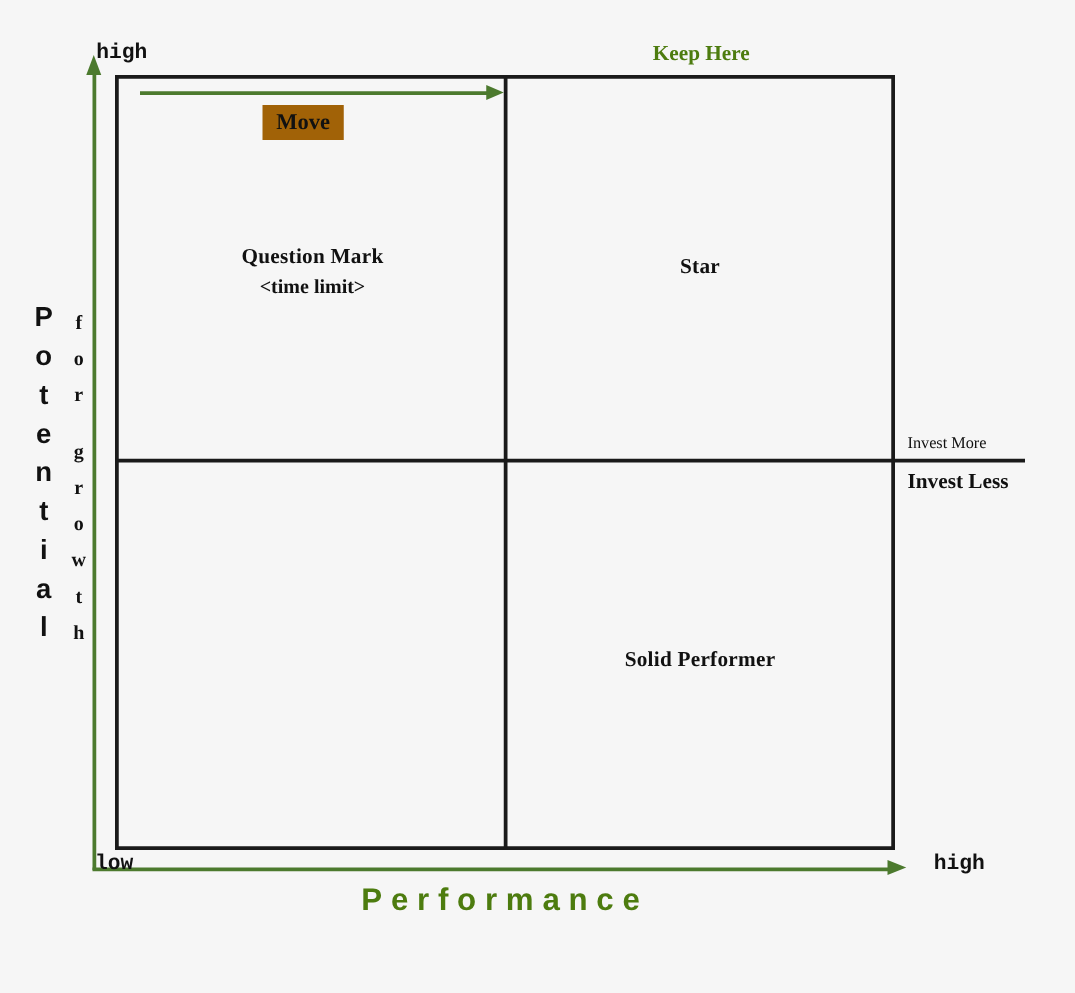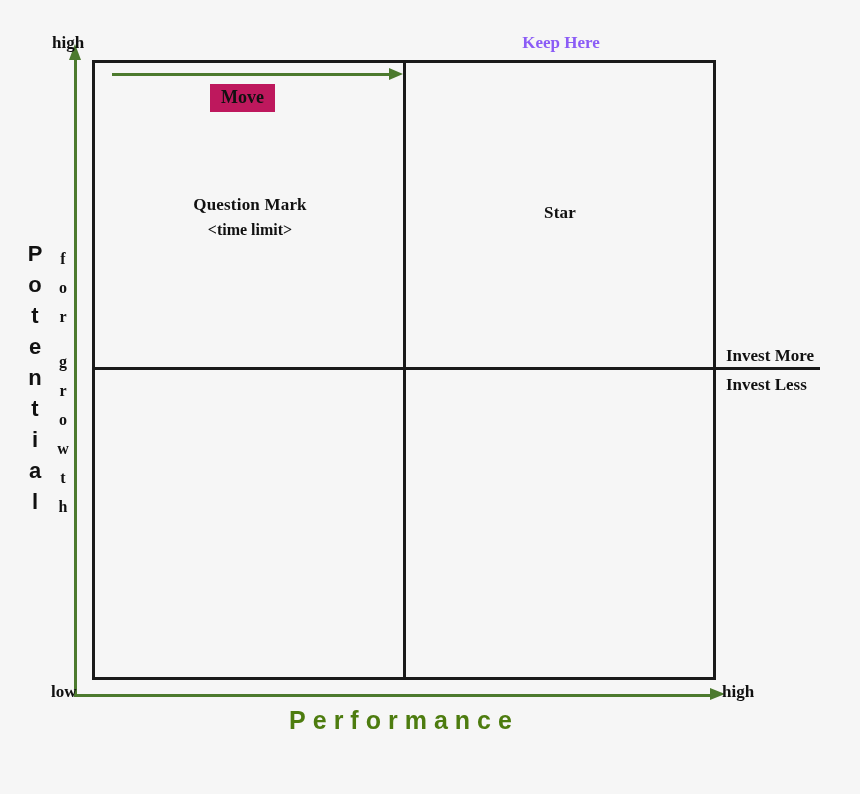--- a/index.html
+++ b/index.html
@@ -130,67 +130,68 @@
     border-top: 6px solid transparent;
     border-bottom: 6px solid transparent;
     border-left: 14px solid #4c7a2e;
   }
 
   
   #label-move {
     position: absolute;
     left: 210px;
     top: 84px;
-    background: #be185d;
+    background: #a16207;
     padding: 3px 11px 4px 11px;
     font-family: "Liberation Serif", serif;
     font-weight: bold;
     font-size: 18px;
     color: #111;
   }
   #label-keep-here {
     position: absolute;
     left: 461px;
     top: 33px;
     width: 200px;
     text-align: center;
     font-family: "Liberation Serif", serif;
     font-weight: bold;
     font-size: 17px;
-    color: #8b5cf6;
+    color: #4d7c0f;
   }
   #label-invest-more {
     position: absolute;
     left: 726px;
     top: 346px;
     font-family: "Liberation Serif", serif;
-    font-weight: bold;
-    font-size: 17px;
+    font-weight: normal;
+    font-size: 13px;
     color: #111;
     white-space: nowrap;
   }
   #label-invest-less {
     position: absolute;
     left: 726px;
     top: 375px;
     font-family: "Liberation Serif", serif;
     font-weight: bold;
     font-size: 17px;
     color: #111;
     white-space: nowrap;
     text-align: center;
   }
 
   
   .axis-end {
     position: absolute;
-    font-family: Liberation Serif, serif;
+    font-family: Liberation Mono, monospace;
     font-weight: bold;
     font-size: 17px;
     color: #111;
+    margin-left: 25px;
   }
   #label-y-high { left: 52px; top: 33px; }
   #label-x-low  { left: 51px; top: 682px; }
   #label-x-high { left: 722px; top: 682px; }
 
   
   #axis-title-potential {
     position: absolute;
     left: 22px;
     top: 238px;
@@ -246,20 +247,23 @@
   <div class="quad-label" id="quad-question-mark">
     <span class="title">Question Mark</span>
     <span class="sub">&lt;time limit&gt;</span>
   </div>
 
   <div class="quad-label" id="quad-star">
     <span class="title">Star</span>
   </div>
 
 
+  <div class="quad-label" id="quad-solid">
+    <span class="title">Solid Performer</span>
+  </div>
 
   <div class="arrow-line" id="y-axis-arrow-shaft"></div>
   <div id="y-axis-arrow-head"></div>
 
   <div class="arrow-line" id="x-axis-arrow-shaft"></div>
   <div id="x-axis-arrow-head"></div>
 
   <div class="arrow-line" id="move-arrow-shaft"></div>
   <div id="move-arrow-head"></div>
   <div id="label-move">Move</div>

